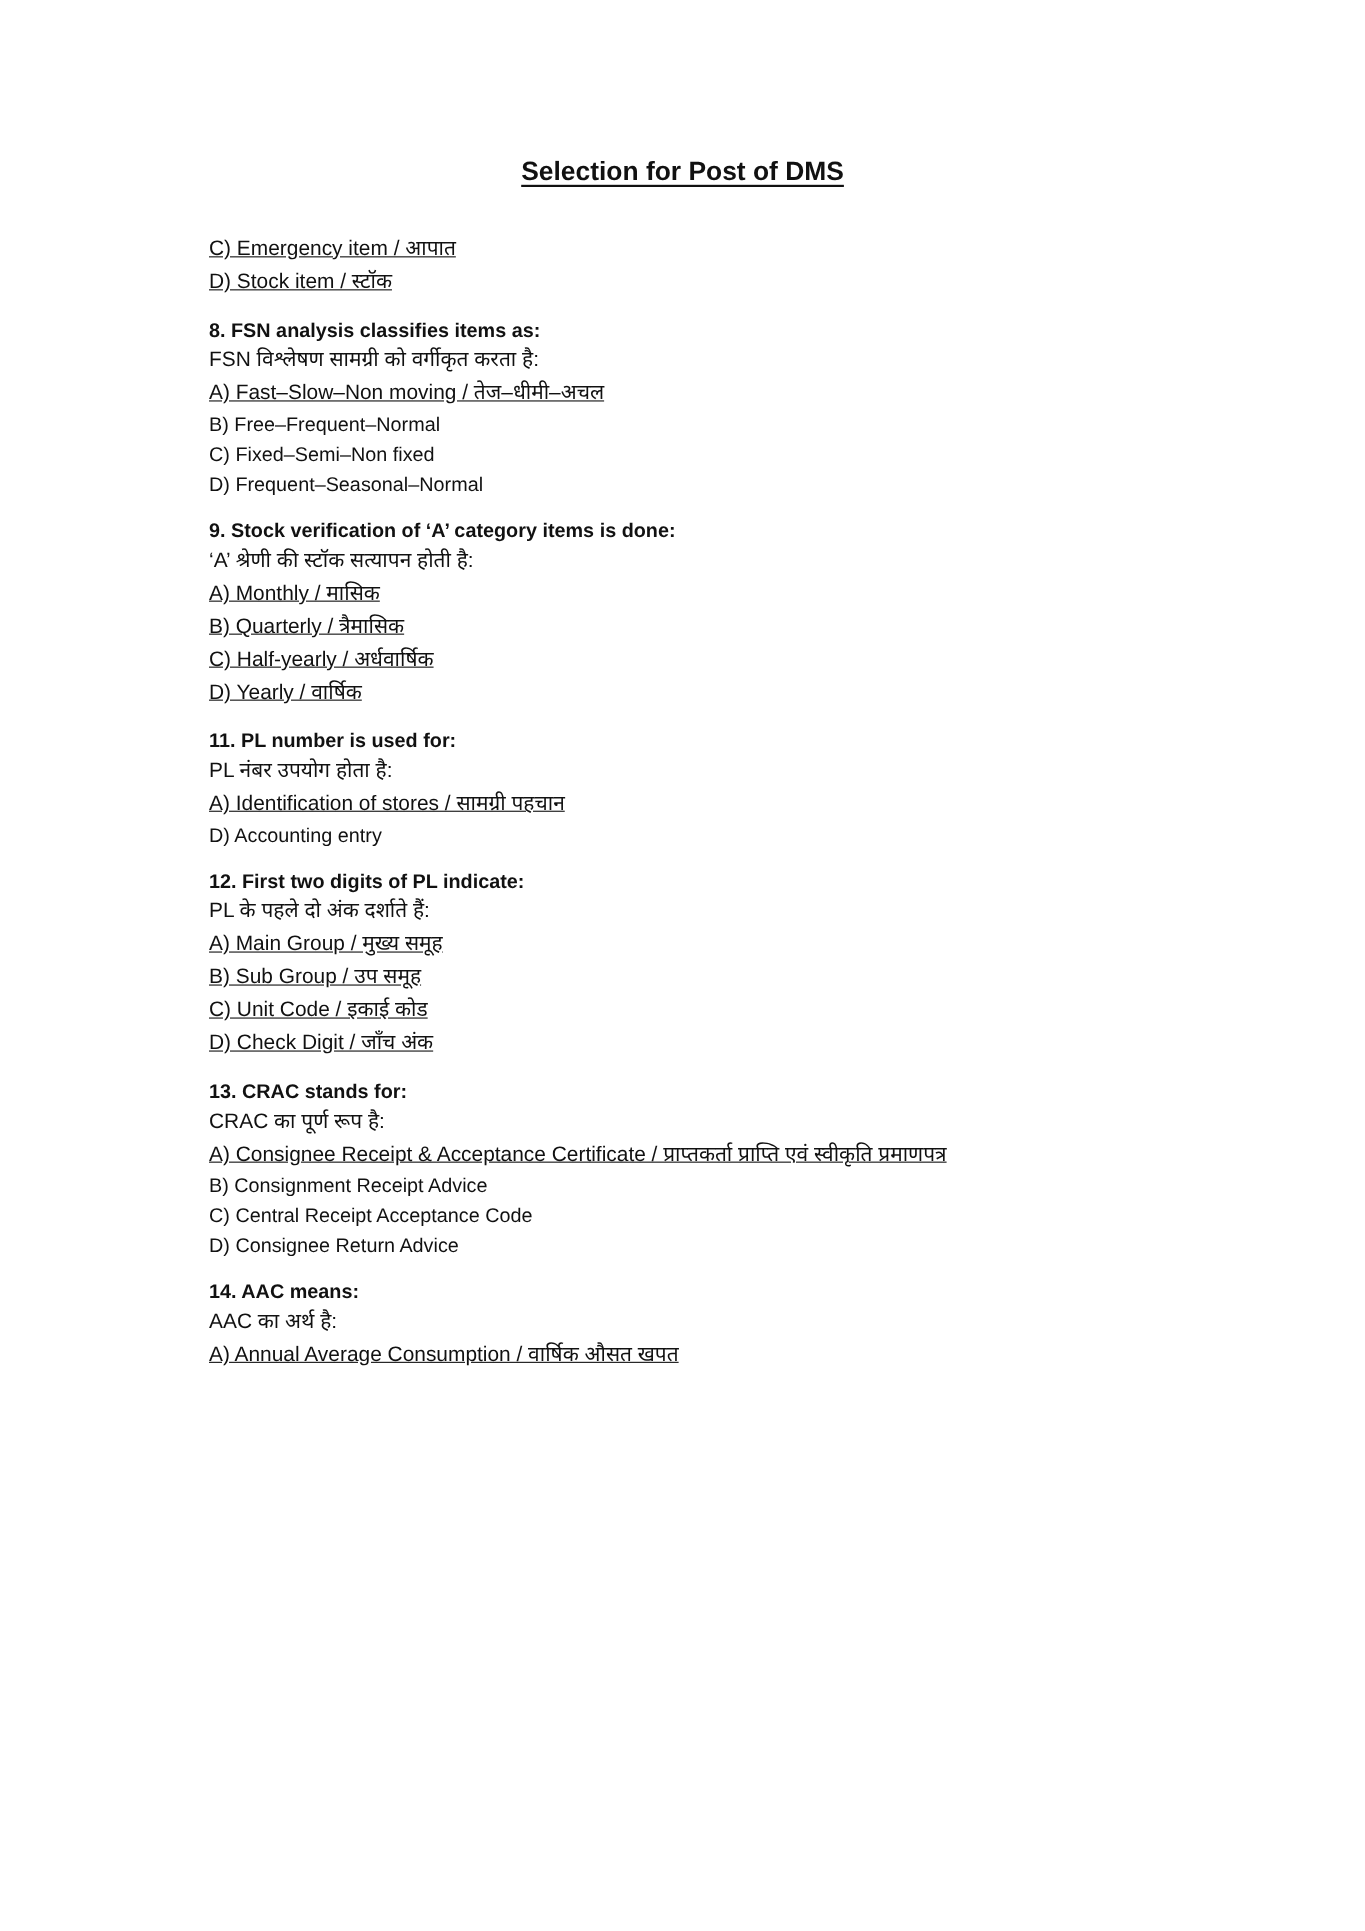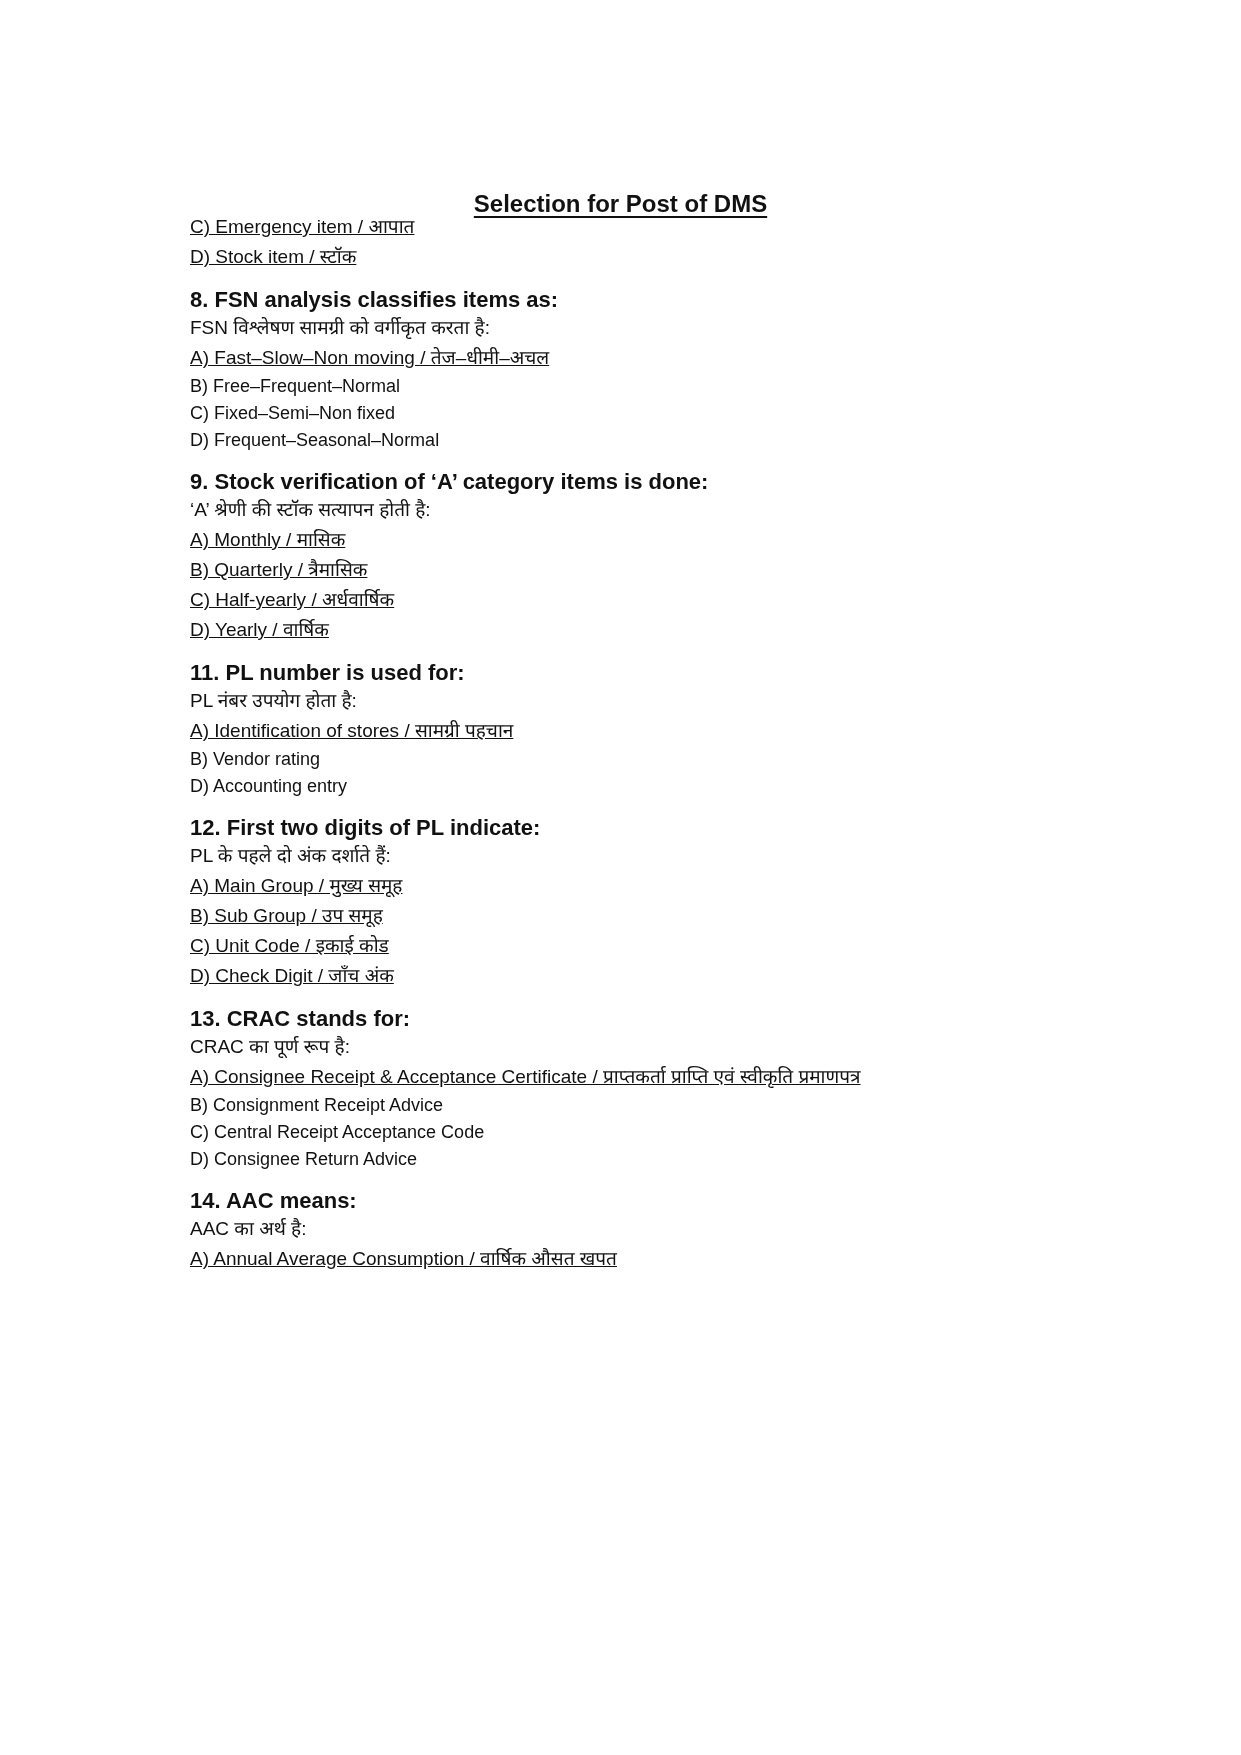--- a/index.html
+++ b/index.html
@@ -20,21 +20,20 @@
       top: 142px;
       left: 0;
       width: 1241px;
       text-align: center;
       font-family: "Liberation Sans", "DejaVu Sans", sans-serif;
       font-weight: bold;
       font-size: 24px;
       text-decoration: underline;
       text-underline-offset: 4px;
       line-height: 30px;
-      margin-top: 47px;
     }
     .content {
       position: absolute;
       top: 212px;
       left: 190px;
       width: 900px;
     }
     .line {
       font-family: "Liberation Sans", "DejaVu Sans", sans-serif;
       font-size: 18px;
@@ -43,21 +42,21 @@
       white-space: nowrap;
     }
     .line.hi {
       font-size: 19px;
       height: 30px;
       line-height: 30px;
       text-decoration: underline;
     }
     .q-title {
       font-weight: bold;
-      font-size: 22px;
+      font-size: 18px;
       line-height: 26px;
       height: 26px;
       margin-top: 15px;
       white-space: nowrap;
       font-family: "Liberation Sans", "DejaVu Sans", sans-serif;
     }
     .q-hindi {
       font-size: 19px;
       line-height: 30px;
       height: 30px;
@@ -94,21 +93,20 @@
     <div class="line hi">B) Quarterly / त्रैमासिक</div>
     <div class="line hi">C) Half-yearly / अर्धवार्षिक</div>
     <div class="line hi">D) Yearly / वार्षिक</div>
   </div>
 
 
   <div class="question">
     <div class="q-title">11. PL number is used for:</div>
     <div class="q-hindi">PL नंबर उपयोग होता है:</div>
     <div class="line hi">A) Identification of stores / सामग्री पहचान</div>
-    <div class="line">B) Vendor rating</div>
     <div class="line">D) Accounting entry</div>
   </div>
 
   <div class="question">
     <div class="q-title">12. First two digits of PL indicate:</div>
     <div class="q-hindi">PL के पहले दो अंक दर्शाते हैं:</div>
     <div class="line hi">A) Main Group / मुख्य समूह</div>
     <div class="line hi">B) Sub Group / उप समूह</div>
     <div class="line hi">C) Unit Code / इकाई कोड</div>
     <div class="line hi">D) Check Digit / जाँच अंक</div>

